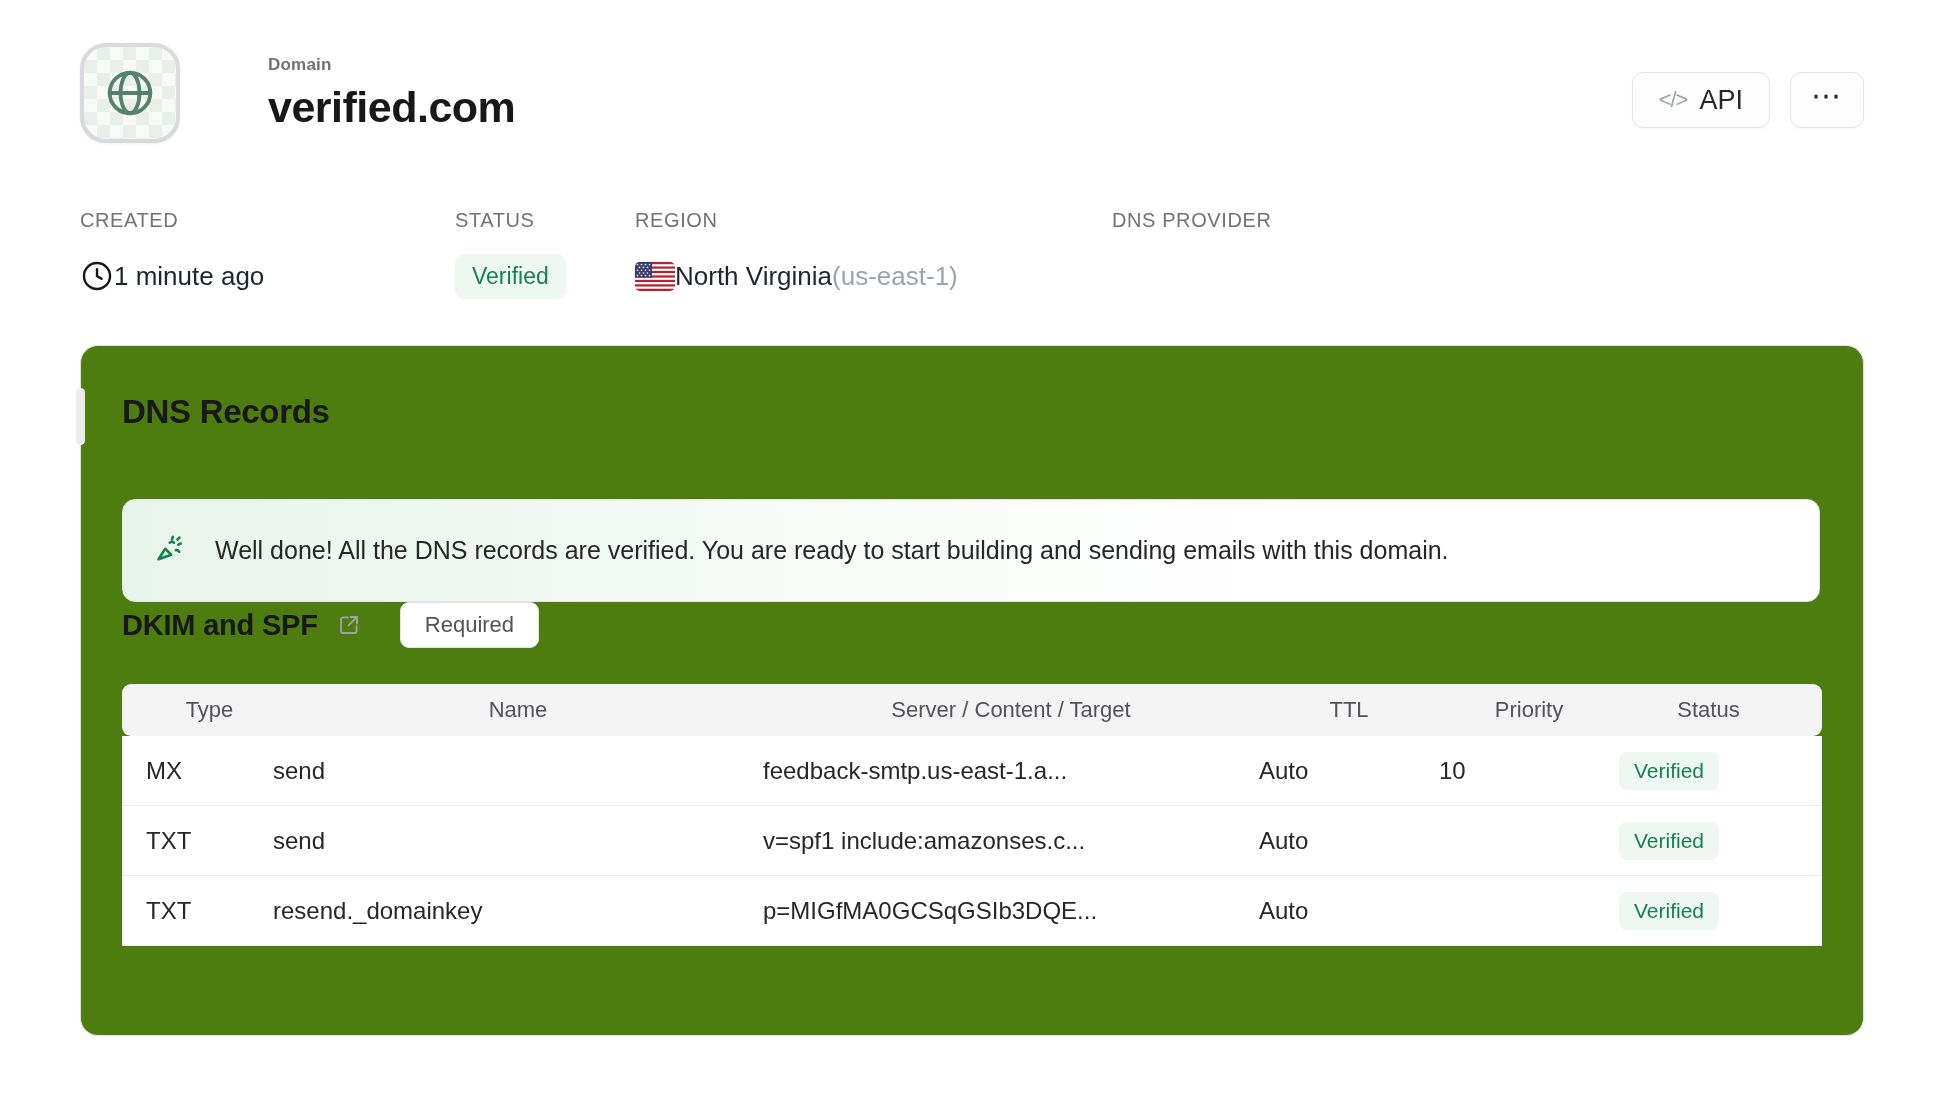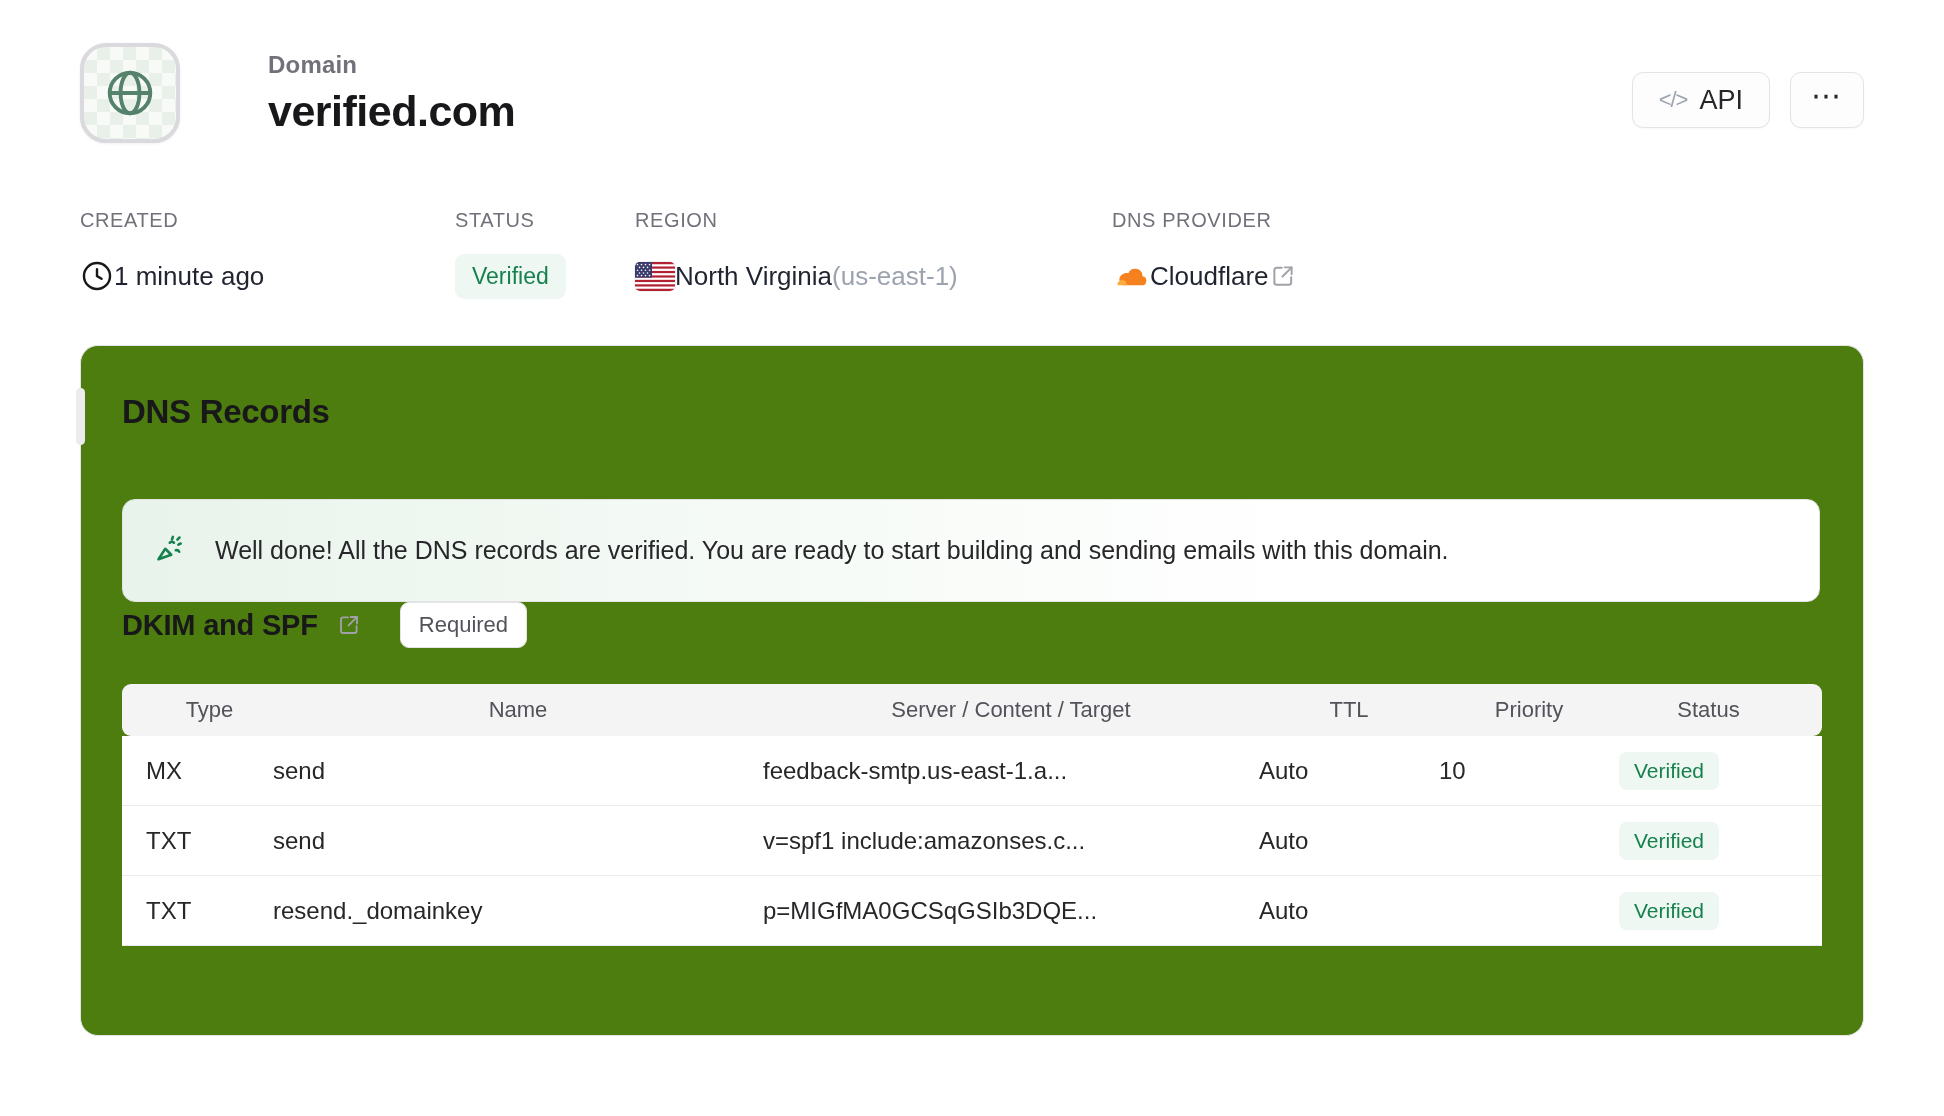--- a/index.html
+++ b/index.html
@@ -14,21 +14,21 @@
     width:100px; height:100px; border:4px solid #d9d9de; border-radius:26px;
     background-color:#f7faf7;
     background-image:
       linear-gradient(45deg,#e9f0ea 25%,transparent 25%,transparent 75%,#e9f0ea 75%),
       linear-gradient(45deg,#e9f0ea 25%,transparent 25%,transparent 75%,#e9f0ea 75%);
     background-position:0 0,13px 13px; background-size:26px 26px;
     display:flex; align-items:center; justify-content:center;
     box-shadow:0 1px 3px rgba(0,0,0,.06);
   }
   .header-text { margin-left:88px; }
-  .eyebrow { font-size:24px; font-weight:600; color:#71717a; letter-spacing:.2px; }
+  .eyebrow { font-size:17px; font-weight:600; color:#71717a; letter-spacing:.2px; }
   .page-title { font-size:43px; font-weight:700; color:#18181b; margin-top:8px; letter-spacing:-.5px; }
   .header-actions { margin-left:auto; display:flex; gap:20px; align-items:center; margin-top:14px; }
   .btn {
     height:56px; border:1.5px solid #e4e4e7; border-radius:11px; background:#fdfdfe;
     display:flex; align-items:center; justify-content:center; cursor:pointer;
     box-shadow:0 1px 2px rgba(0,0,0,.03);
   }
   .btn-api { padding:0 26px; gap:12px; }
   .btn-api .code-glyph { font-size:22px; color:#9ca3af; letter-spacing:-1px; }
   .btn-api .btn-label { font-size:27px; color:#27272a; }
@@ -63,21 +63,21 @@
     margin-top:68px; height:103px; border:1.5px solid #e4e4e7; border-radius:13px;
     background:linear-gradient(90deg,#e8f3eb 0%,#f3f9f4 30%,#ffffff 70%);
     display:flex; align-items:center; padding:0 28px; gap:28px;
   }
   .banner-text { font-size:25px; color:#27272a; }
 
   .section-row { display:flex; align-items:center; gap:18px; }
   .section-title { font-size:29px; font-weight:700; color:#18181b; letter-spacing:-.2px; }
   .badge-outline {
     margin-left:20px; font-size:22px; color:#52525b; border:1.5px solid #e4e4e7;
-    border-radius:9px; padding:9px 18px; background:#ffffff;
+    border-radius:9px; padding:9px 24px; background:#ffffff;
   }
 
   
   .dns-table { margin-top:36px; width:1700px; }
   .t-row { display:grid; grid-template-columns:127px 490px 496px 180px 180px 1fr;
            align-items:center; padding:0 24px; }
   .t-head { height:52px; background:#f4f4f5; border-radius:9px;text-align:center; }
   .t-head .t-cell { font-size:22px; font-weight:500; color:#52525b; }
   .t-body .t-row { height:70px; border-bottom:1px solid #ebebed; background:#ffffff; }
   .t-body .t-cell { font-size:24px; color:#27272a; }
@@ -178,37 +178,20 @@
             </g>
           </svg>
         </span>
         <span class="meta-value">North Virginia</span>
         <span class="meta-muted">(us-east-1)</span>
       </div>
     </div>
 
     <div class="meta-col">
       <div class="meta-label">DNS PROVIDER</div>
-      <div class="meta-value-row">
-        <span class="icon">
-          <svg width="38" height="28" viewBox="0 0 32 24">
-            <path d="M25.8 11.6a6.3 6.3 0 0 0-12.1-2 5 5 0 0 0-4.6 8.4" fill="#f6821f"></path>
-            <path d="M9 20h16.2a3.9 3.9 0 0 0 .6-7.76 6.3 6.3 0 0 0-12.1-2A5 5 0 0 0 9 20z" fill="#f6821f"></path>
-            <path d="M4.6 20H12a3.6 3.6 0 0 0-6-3.5 2.9 2.9 0 0 0-1.4 3.5z" fill="#fbad41"></path>
-          </svg>
-        </span>
-        <span class="meta-value">Cloudflare</span>
-        <span class="icon">
-          <svg width="28" height="28" viewBox="0 0 24 24" fill="none" stroke="#a1a1aa" stroke-width="1.7" stroke-linecap="round" stroke-linejoin="round">
-            <path d="M11 5H6.5A1.9 1.9 0 0 0 4.6 6.9v10.6a1.9 1.9 0 0 0 1.9 1.9h10.6a1.9 1.9 0 0 0 1.9-1.9V13"></path>
-            <path d="M13.5 4.6h5.9v5.9"></path>
-            <path d="M19.2 4.8 11.6 12.4"></path>
-          </svg>
-        </span>
-      </div>
     </div>
   </div>
 
   <div class="dns-card">
     <div class="accent-pill"></div>
     <div class="card-title">DNS Records</div>
 
     <div class="banner">
       <span class="icon">
         <svg width="36" height="36" viewBox="0 0 24 24" fill="none" stroke="#17814d" stroke-width="1.7" stroke-linecap="round" stroke-linejoin="round">

